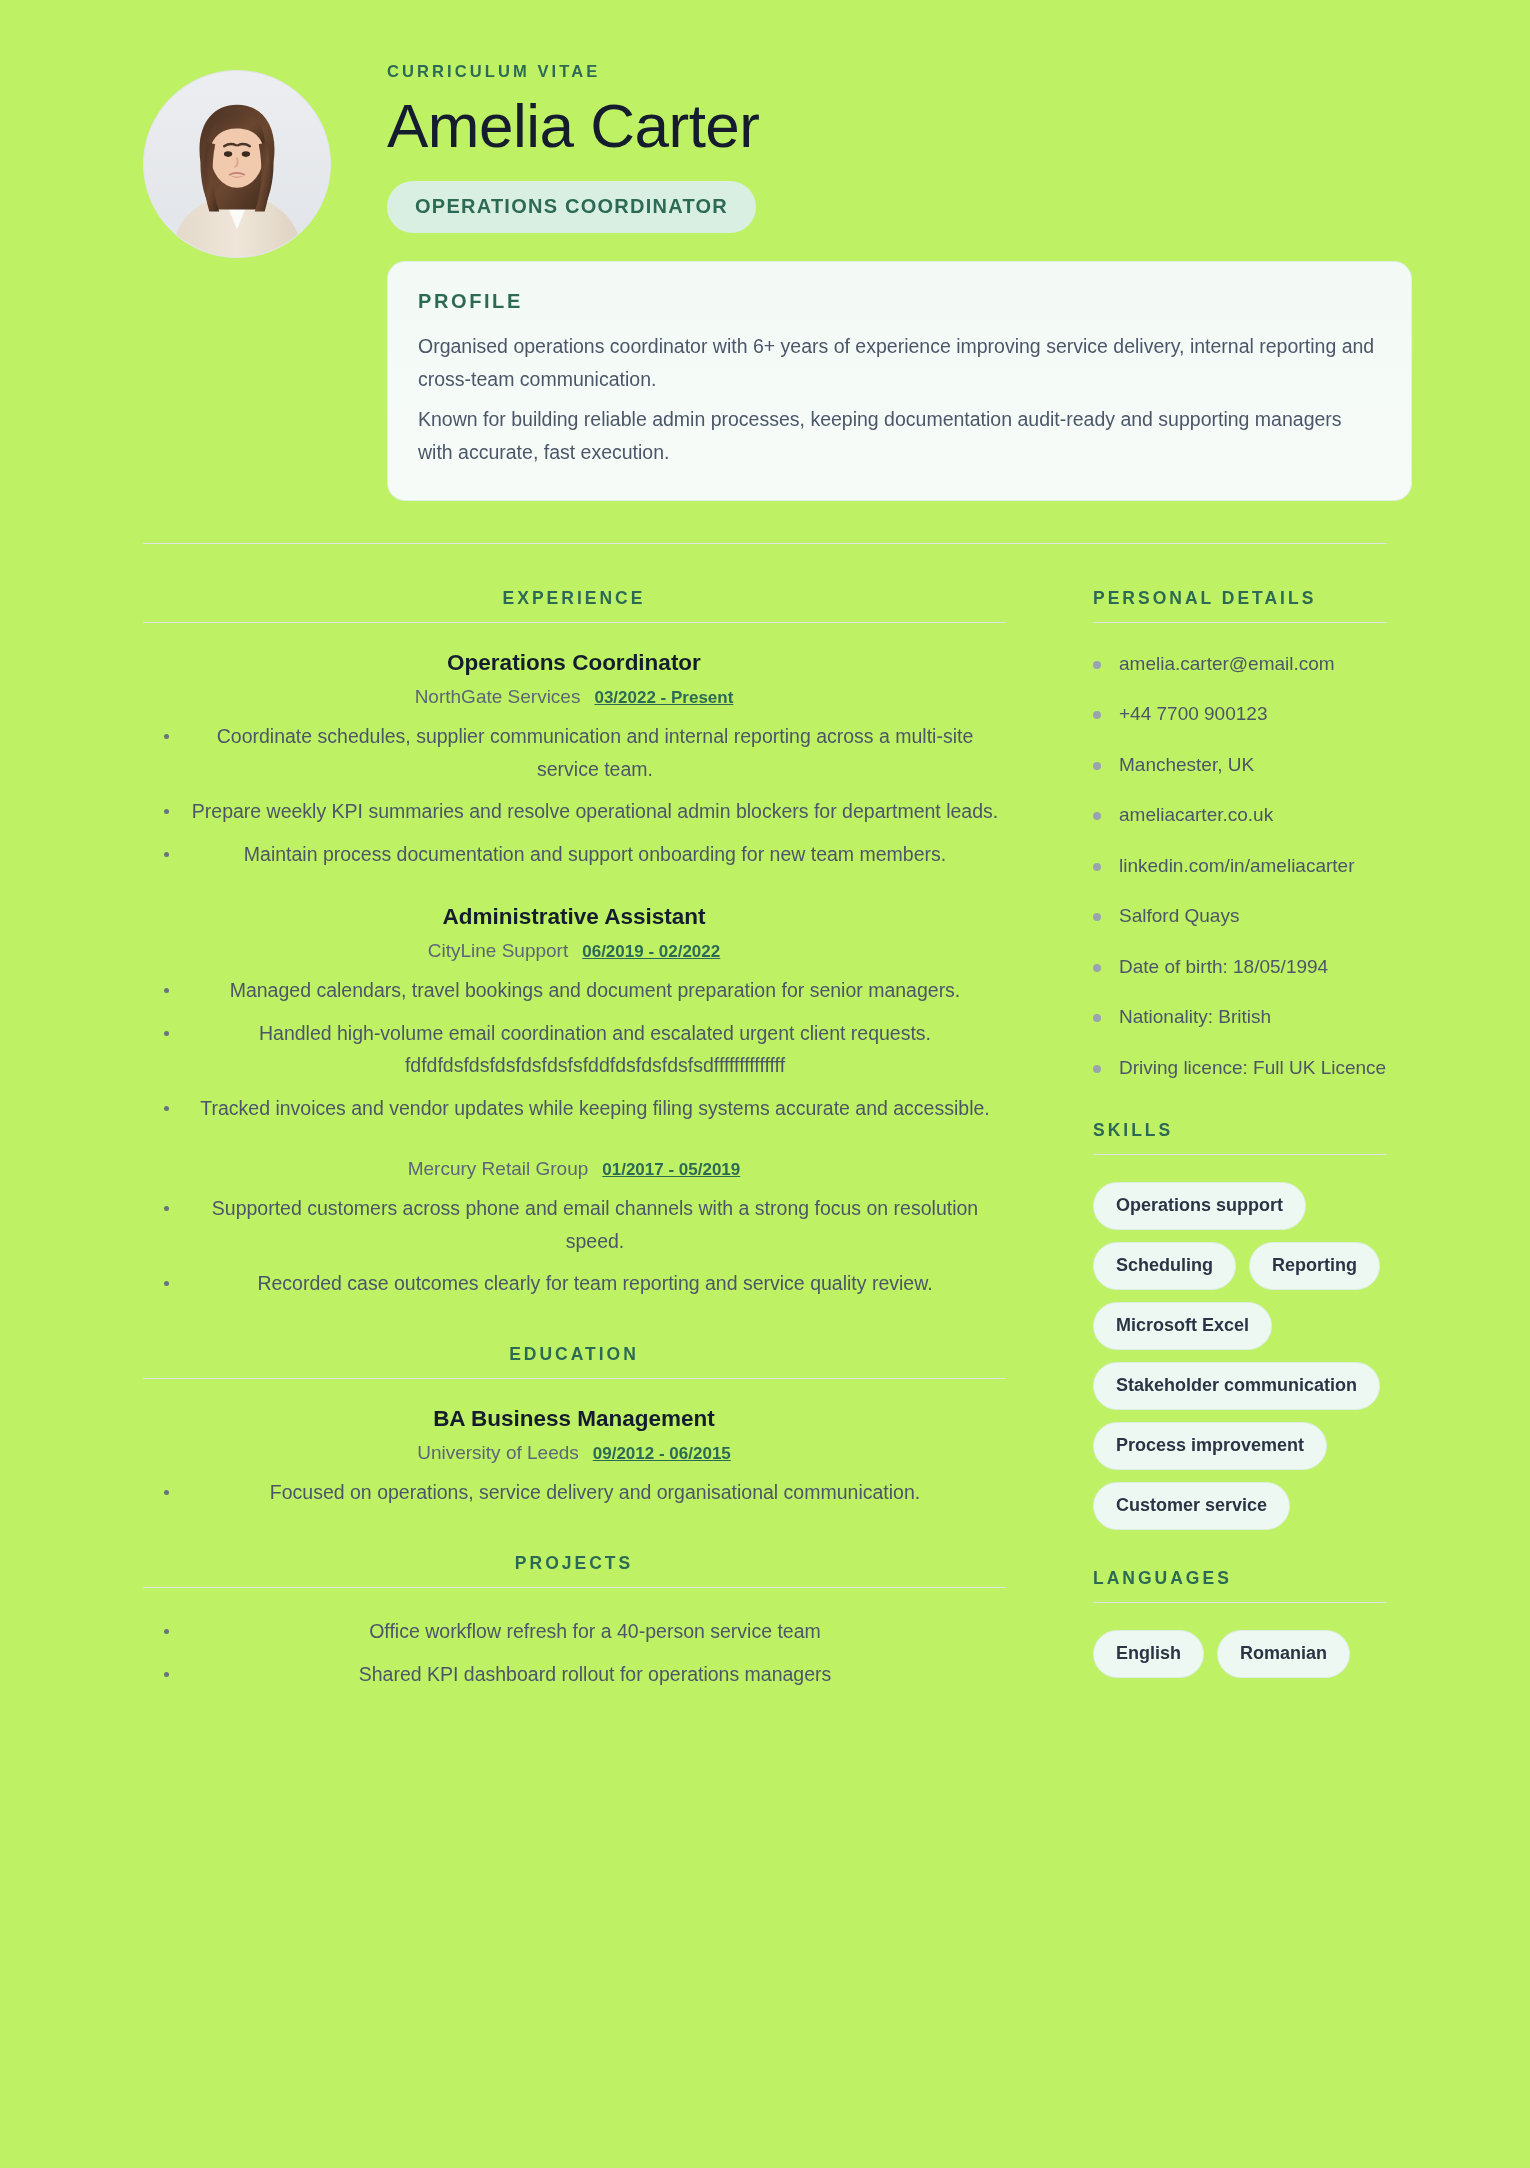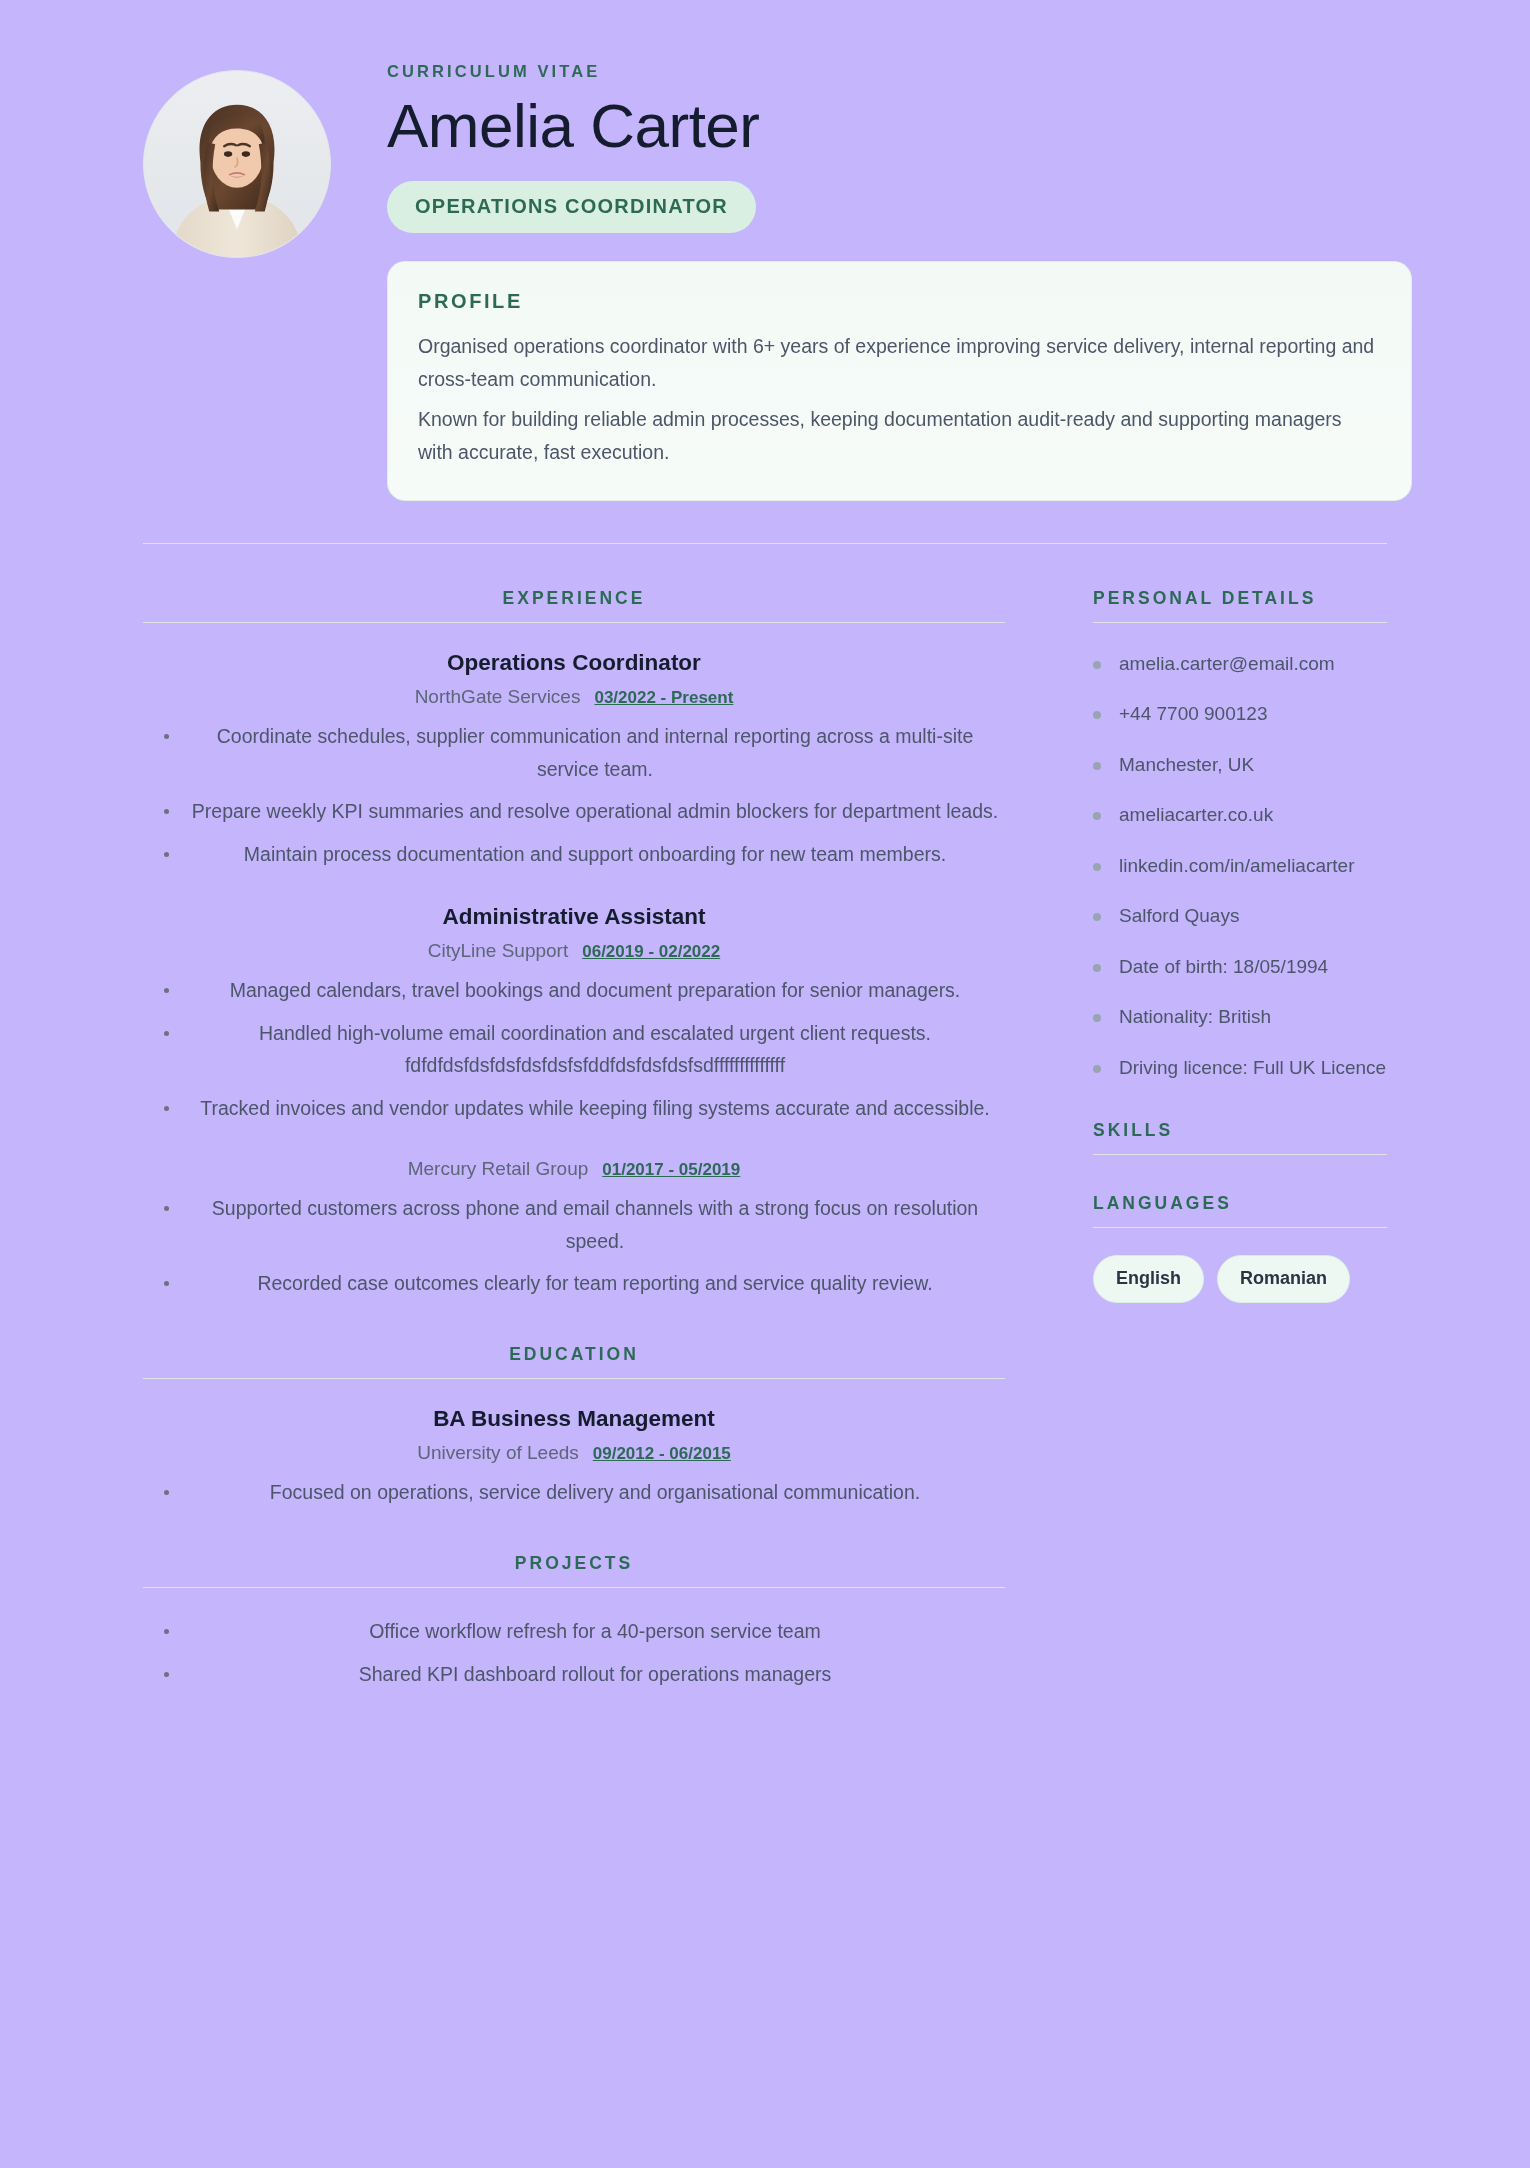--- a/index.html
+++ b/index.html
@@ -12,21 +12,21 @@
   body {
     font-family: "Liberation Sans", sans-serif;
     color: #4a5568;
     -webkit-font-smoothing: antialiased;
   }
 
   .page {
     position: relative;
     width: 1530px;
     min-height: 2168px;
-    background: #c4b5fd;
+    background: #bef264;
     padding: 0;
   }
 
   
   .header {
     display: flex;
     align-items: flex-start;
     padding: 62px 0 0 143px;
   }
 
@@ -381,20 +381,29 @@
             <li>Salford Quays</li>
             <li>Date of birth: 18/05/1994</li>
             <li>Nationality: British</li>
             <li>Driving licence: Full UK Licence</li>
           </ul>
       </div>
 
       <div class="side-section">
         <div class="section-head">SKILLS</div>
         <div class="section-rule"></div>
+        <div class="tags" id="skills-tags">
+            <span class="tag">Operations support</span>
+            <span class="tag">Scheduling</span>
+            <span class="tag">Reporting</span>
+            <span class="tag">Microsoft Excel</span>
+            <span class="tag">Stakeholder communication</span>
+            <span class="tag">Process improvement</span>
+            <span class="tag">Customer service</span>
+          </div>
       </div>
 
       <div class="side-section">
         <div class="section-head">LANGUAGES</div>
         <div class="section-rule"></div>
         <div class="tags" id="languages-tags">
             <span class="tag">English</span>
             <span class="tag">Romanian</span>
           </div>
       </div>

